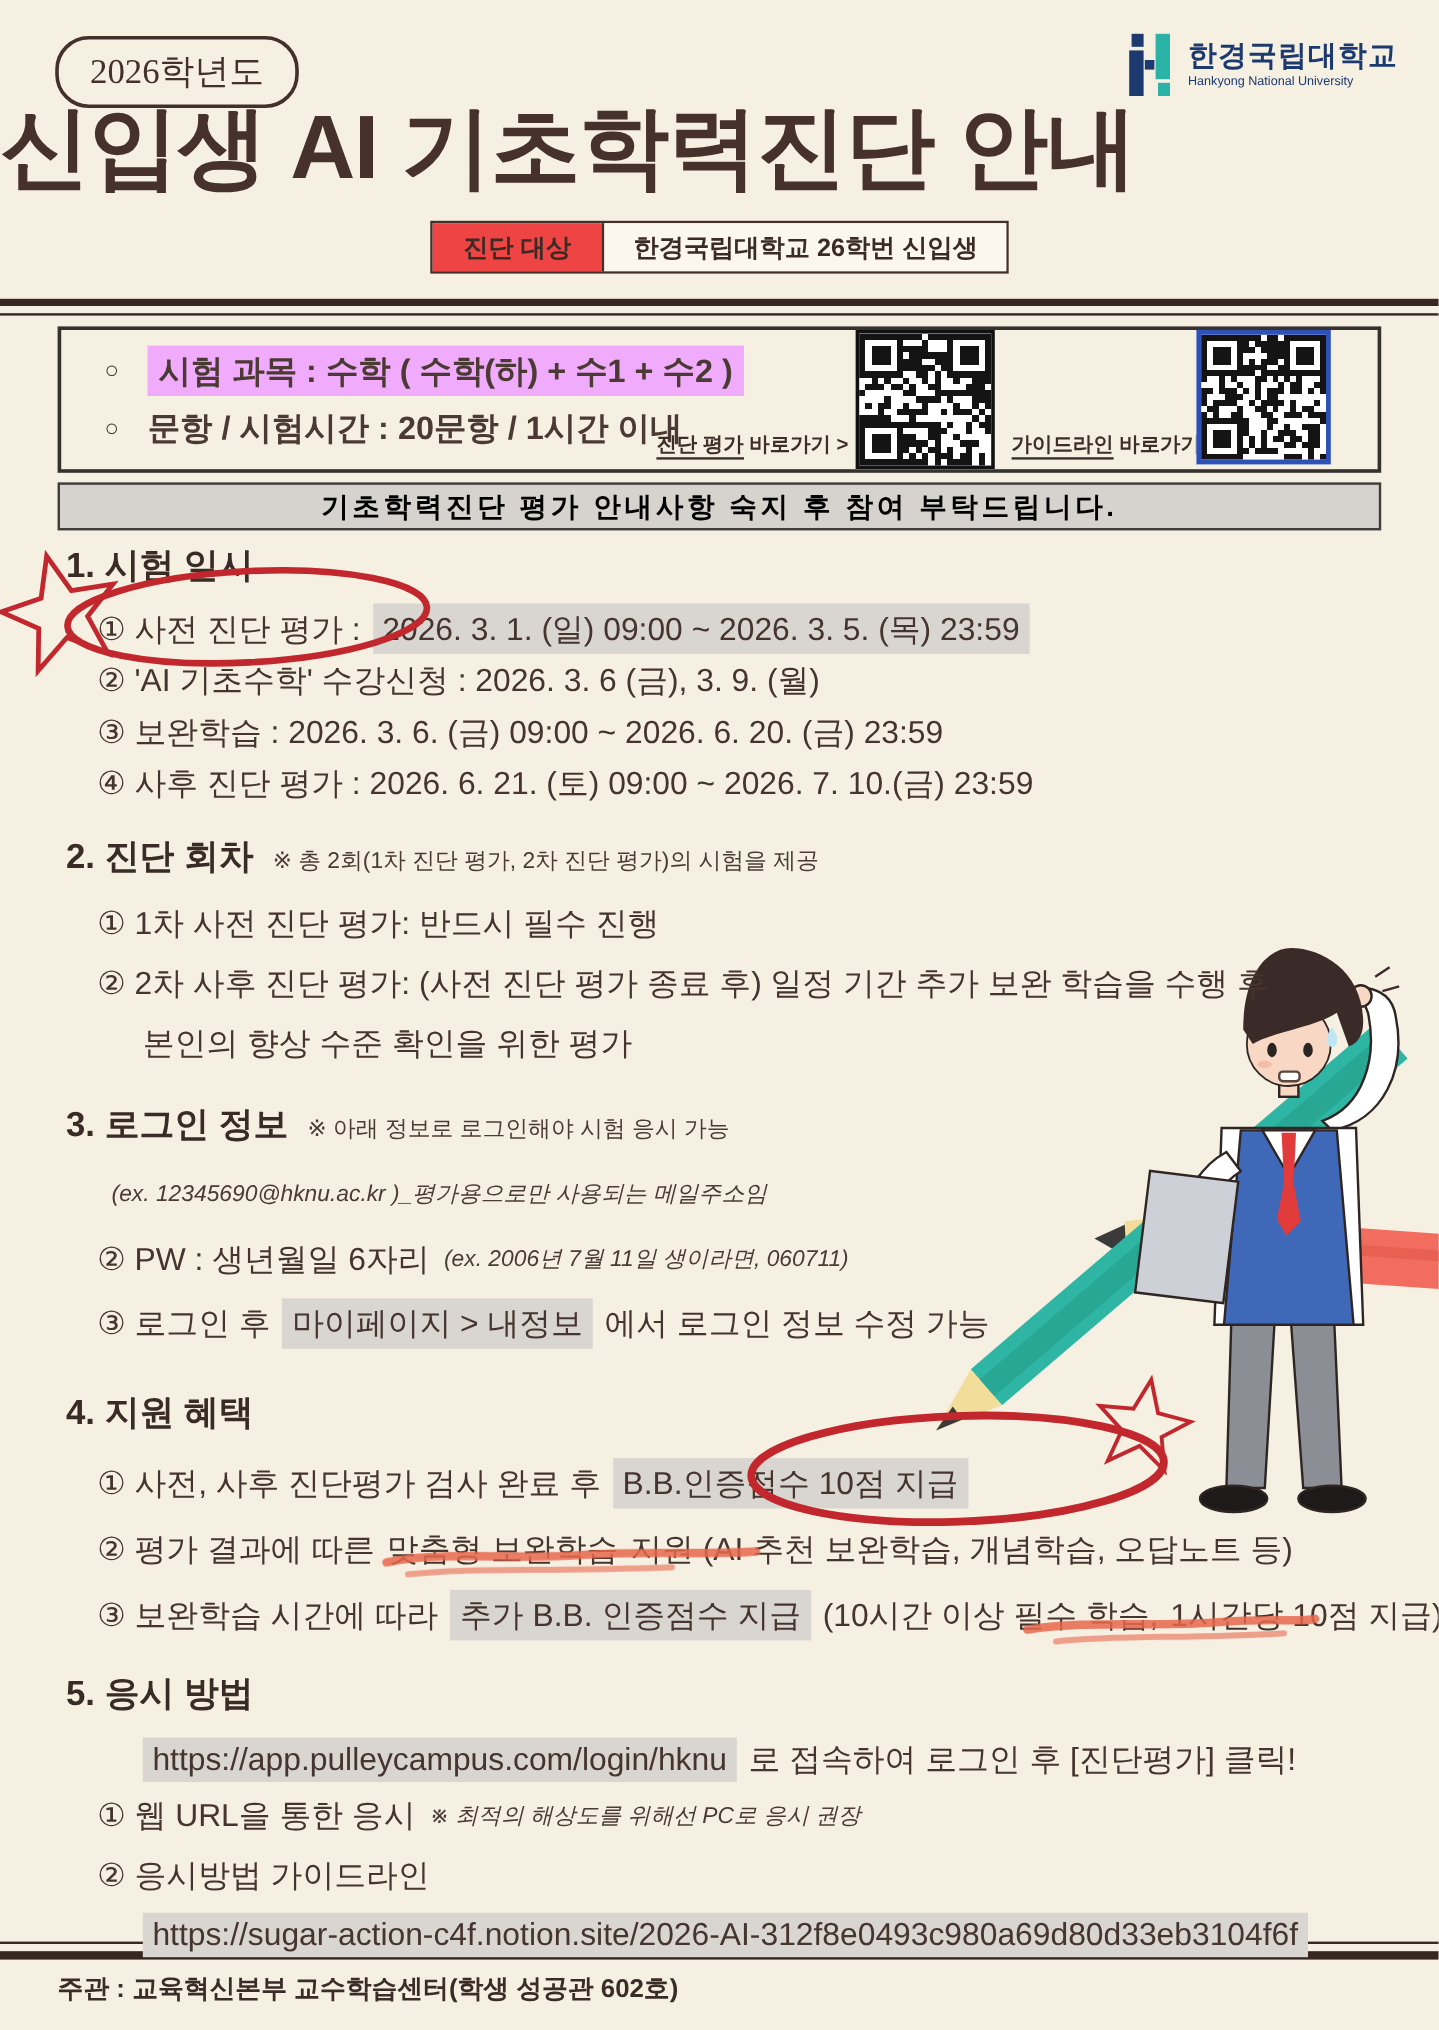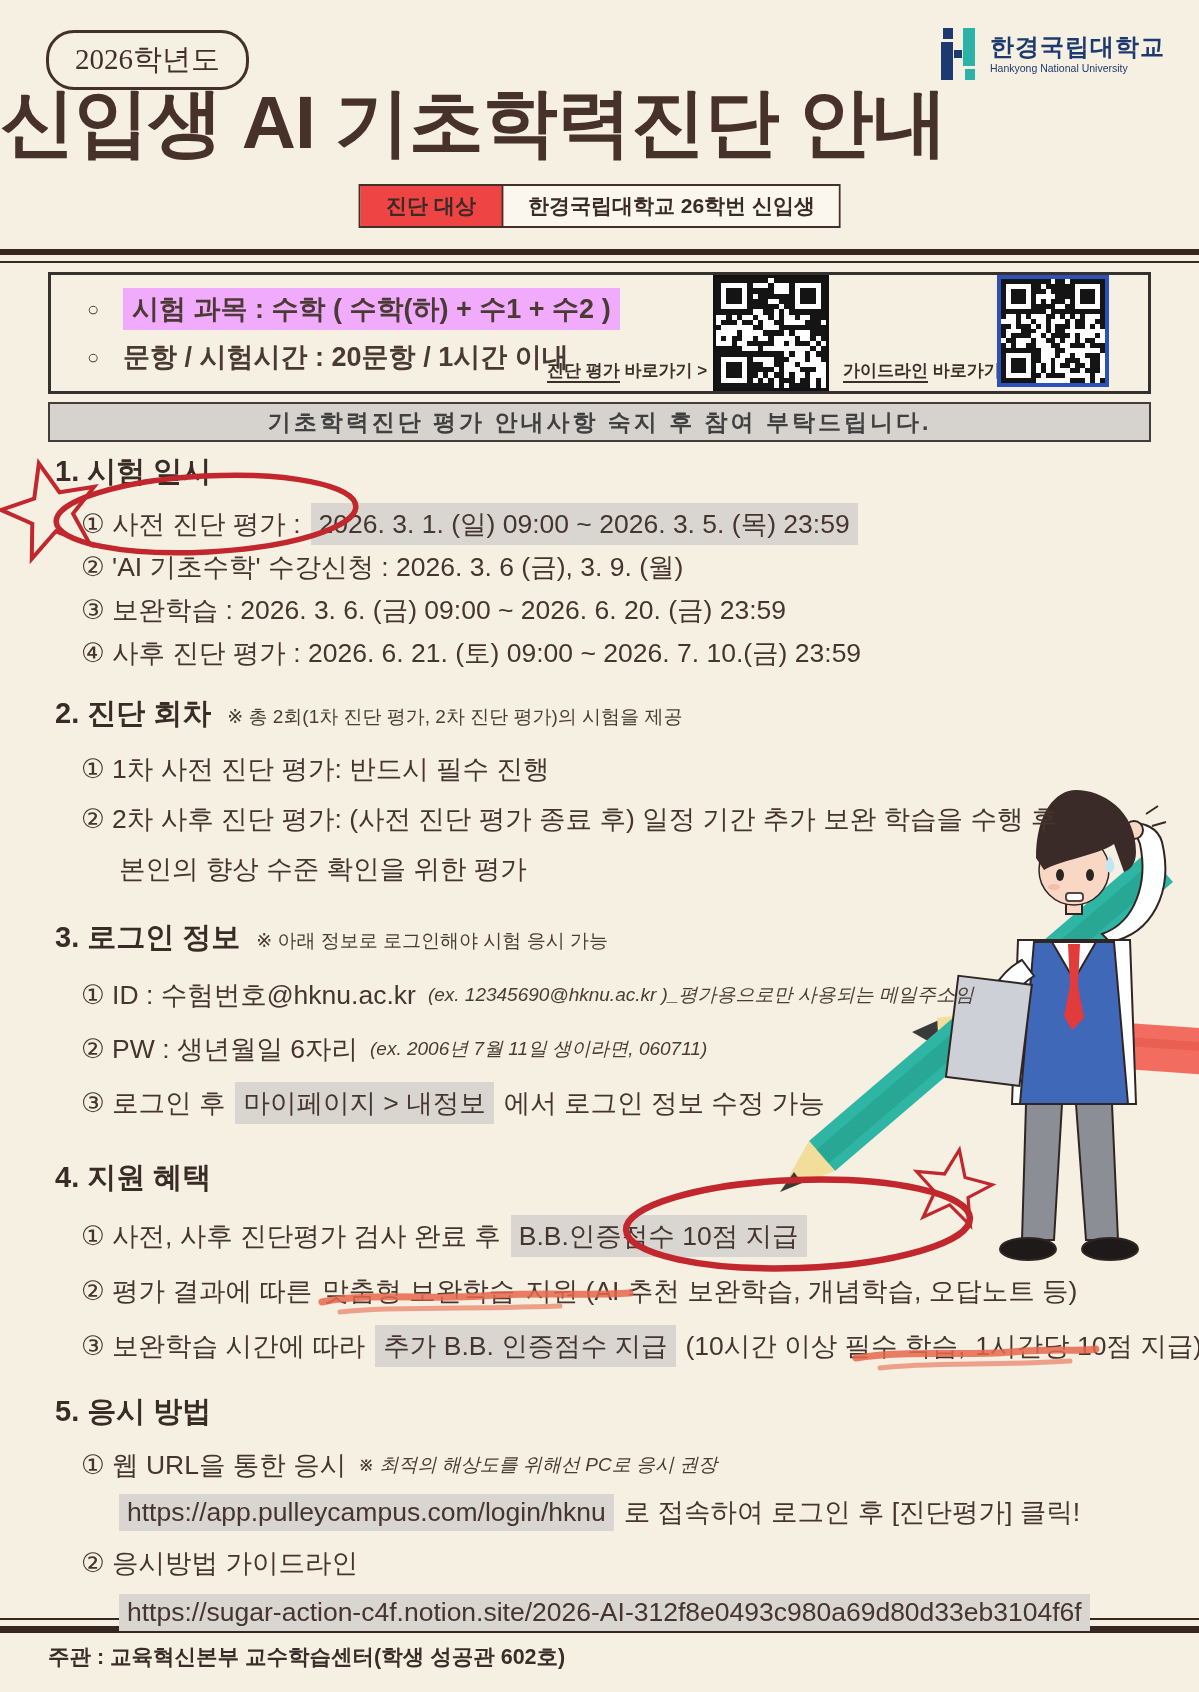--- a/index.html
+++ b/index.html
@@ -38,21 +38,21 @@
   .qr2{left:946px;top:0;width:104px;height:104px;border:4px solid #2d51b8;}
   svg.qr{display:block;width:100%;height:100%;}
   .qr-label{position:absolute;bottom:9px;font-size:17px;font-weight:700;color:#3c2e28;white-space:nowrap;}
   .qr-label-1{left:496px;}
   .qr-label-2{left:792px;}
   .u{border-bottom:2px solid #3c2e28;padding-bottom:1px;}
 
   
   .notice{position:absolute;left:48px;top:402px;width:1103px;height:40px;background:#d6d2cd;
           border:2px solid #413d3a;box-sizing:border-box;display:flex;align-items:center;
-          justify-content:center;font-size:23px;font-weight:700;letter-spacing:3px;color:#404040;}
+          justify-content:center;font-size:23px;font-weight:700;letter-spacing:3px;color:#000000;}
 
   
   .section{position:absolute;left:55px;right:36px;z-index:2;}
   .sec-heading{display:flex;align-items:baseline;gap:16px;font-size:29px;font-weight:800;color:#392b25;}
   .sec-note{font-size:19px;font-weight:500;color:#4a3b33;}
   .items{margin-top:10px;}
   .item{padding-left:26px;font-size:26.5px;color:#45352e;display:flex;align-items:center;white-space:nowrap;}
   .cont{padding-left:64px;}
   .hl-gray{background:#d9d5d0;padding:3px 8px;}
   .gap-l{margin-left:10px;}
@@ -521,21 +521,20 @@
     </div>
   </div>
 
   <div class="section" id="s3">
     <div class="sec-heading">
       <span>3. 로그인 정보</span>
       <span class="sec-note">※ 아래 정보로 로그인해야 시험 응시 가능</span>
     </div>
     <div class="items">
       <div class="item">
-        <span>① ID : 수험번호@hknu.ac.kr</span>
         <span class="small">(ex. 12345690@hknu.ac.kr )_평가용으로만 사용되는 메일주소임</span>
       </div>
       <div class="item">
         <span>② PW : 생년월일 6자리</span>
         <span class="small">(ex. 2006년 7월 11일 생이라면, 060711)</span>
       </div>
       <div class="item">
         <span>③ 로그인 후</span>
         <span class="hl-gray gap-l">마이페이지 &gt; 내정보</span>
         <span class="gap-l">에서 로그인 정보 수정 가능</span>
@@ -560,27 +559,27 @@
         <span class="hl-gray gap-l">추가 B.B. 인증점수 지급</span>
         <span class="gap-l">(10시간 이상 필수 학습,</span>
         <span class="gap-l">1시간당 10점 지급)</span>
       </div>
     </div>
   </div>
 
   <div class="section" id="s5">
     <div class="sec-heading">5. 응시 방법</div>
     <div class="items">
+      <div class="item cont r2">
+        <span class="hl-gray">https://app.pulleycampus.com/login/hknu</span>
+        <span class="gap-l">로 접속하여 로그인 후 [진단평가] 클릭!</span>
+      </div>
       <div class="item r1">
         <span>① 웹 URL을 통한 응시</span>
         <span class="small">※ 최적의 해상도를 위해선 PC로 응시 권장</span>
-      </div>
-      <div class="item cont r2">
-        <span class="hl-gray">https://app.pulleycampus.com/login/hknu</span>
-        <span class="gap-l">로 접속하여 로그인 후 [진단평가] 클릭!</span>
       </div>
       <div class="item r3">② 응시방법 가이드라인</div>
       <div class="item cont r4">
         <span class="hl-gray">https://sugar-action-c4f.notion.site/2026-AI-312f8e0493c980a69d80d33eb3104f6f</span>
       </div>
     </div>
   </div>
 
   <svg class="doodles" viewBox="0 0 1199 1692">
     <g fill="none" stroke="#c1272d" stroke-linecap="round">

